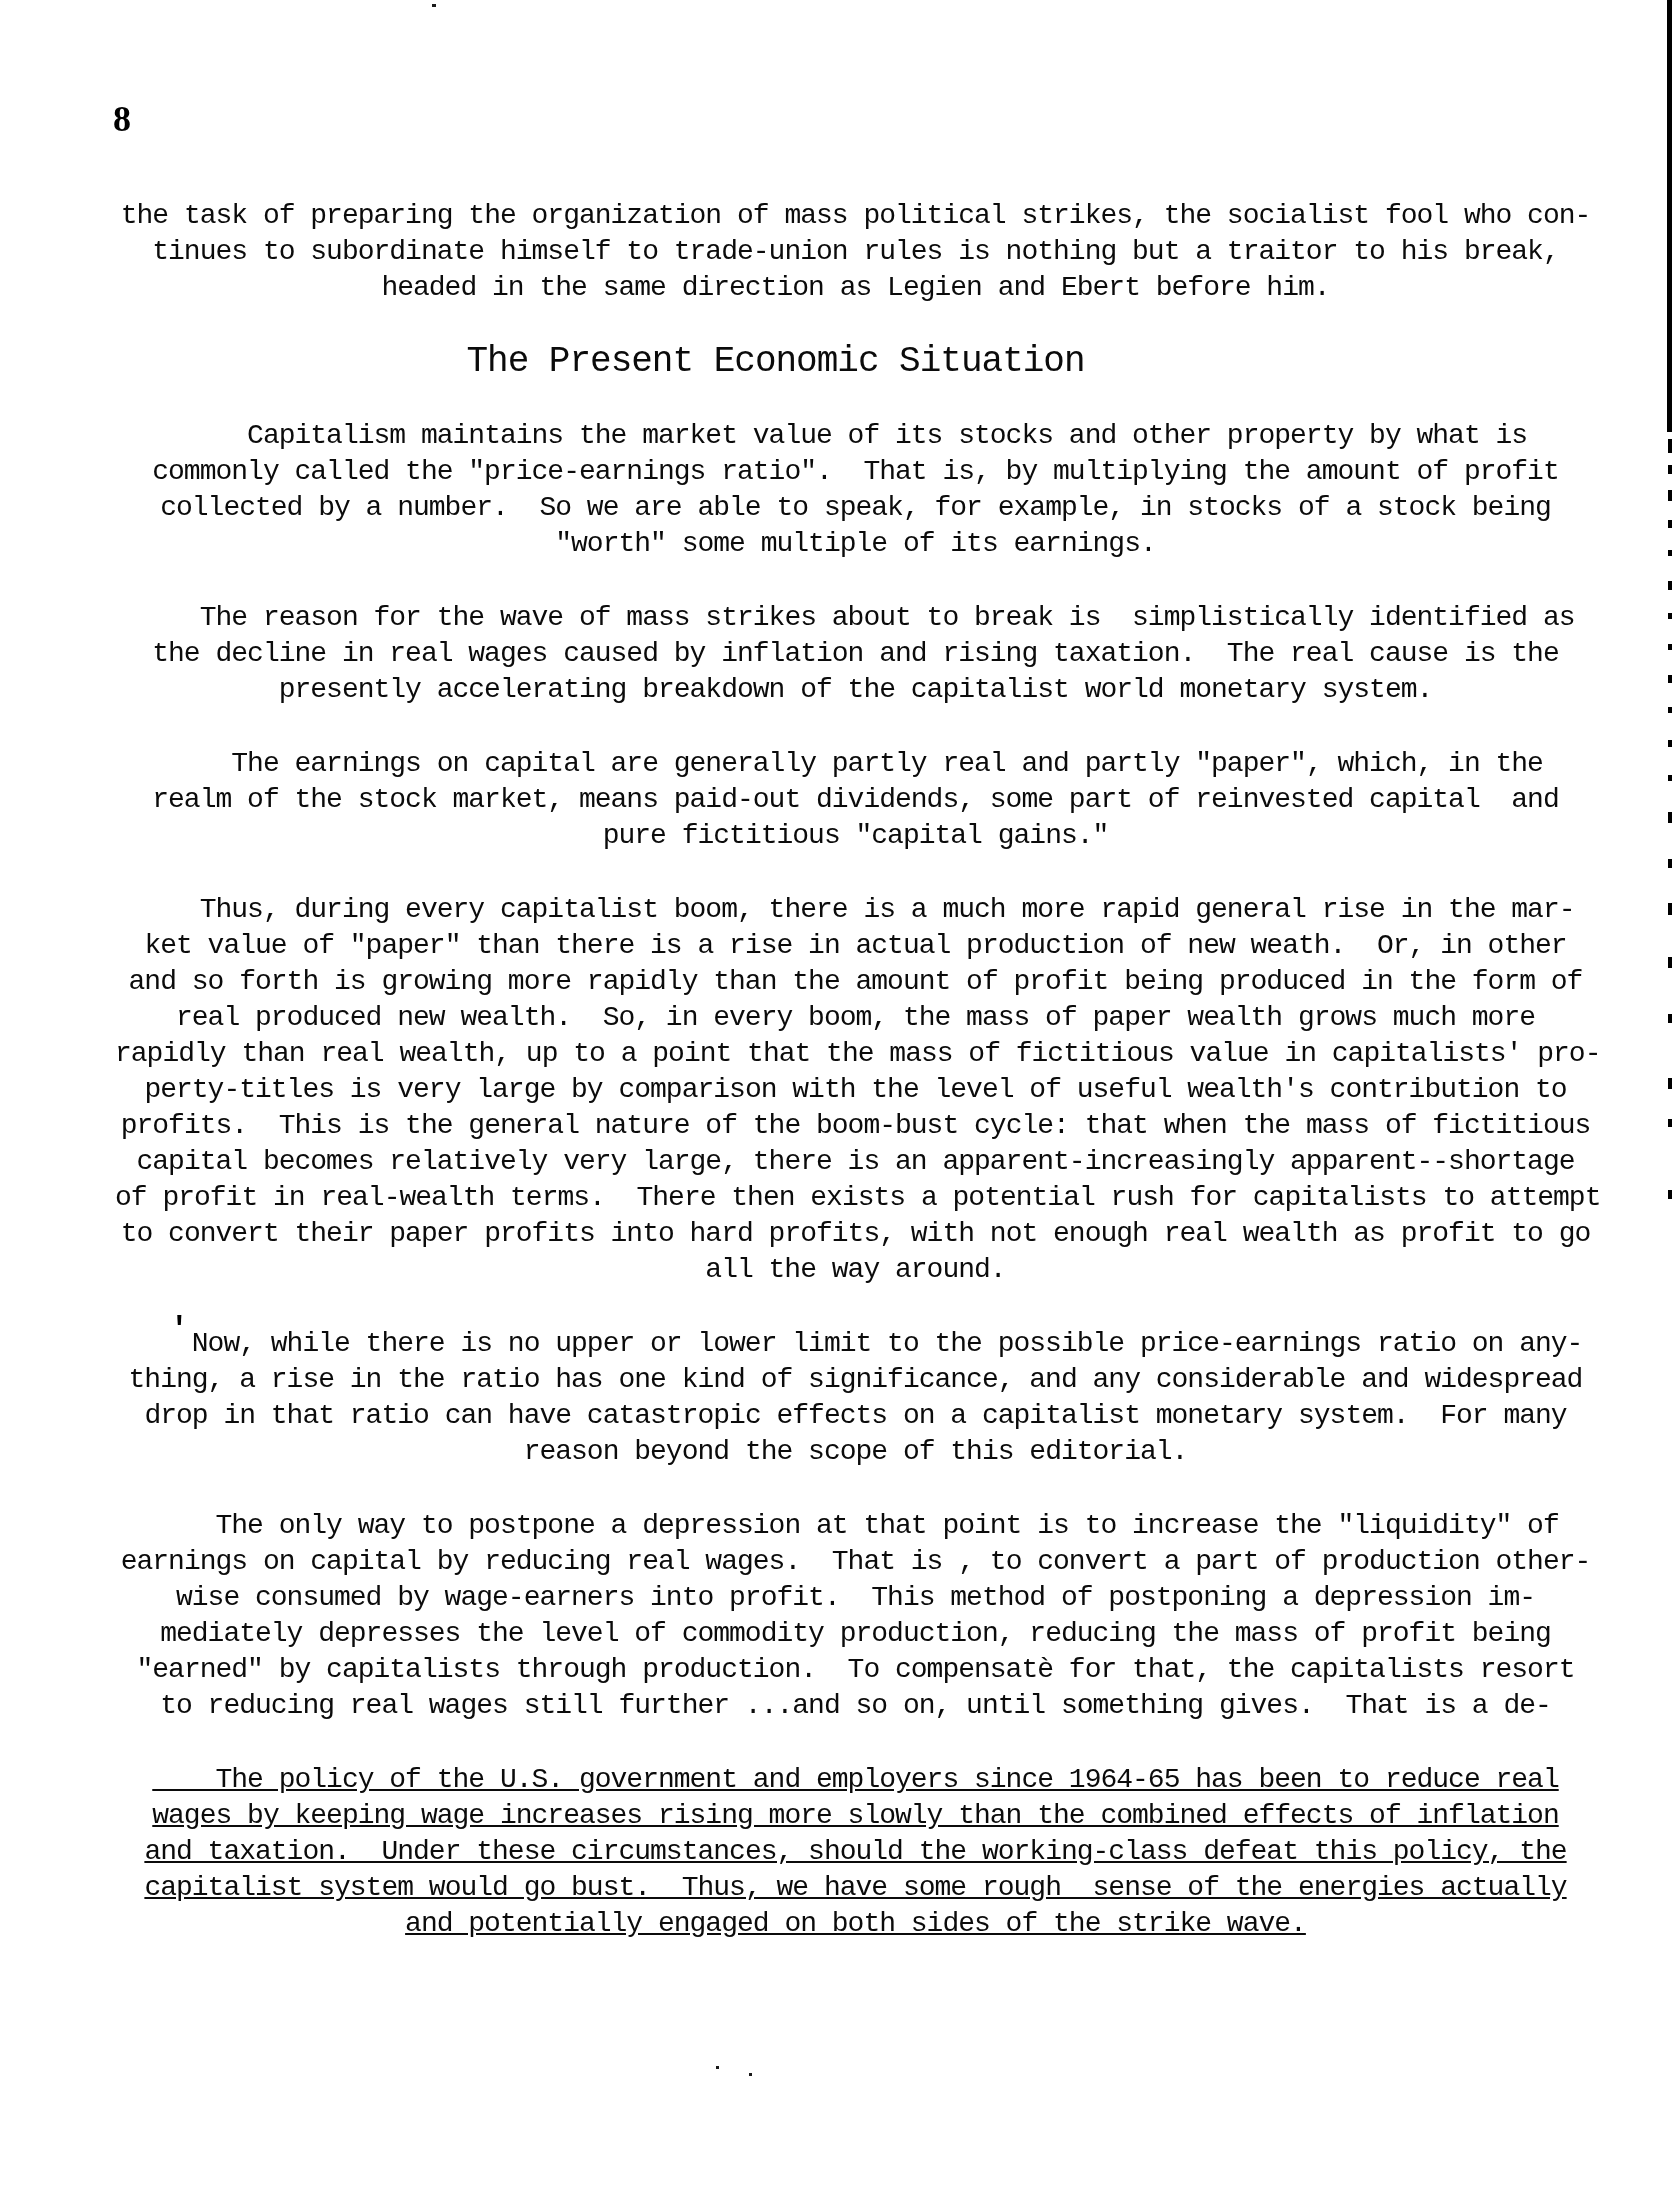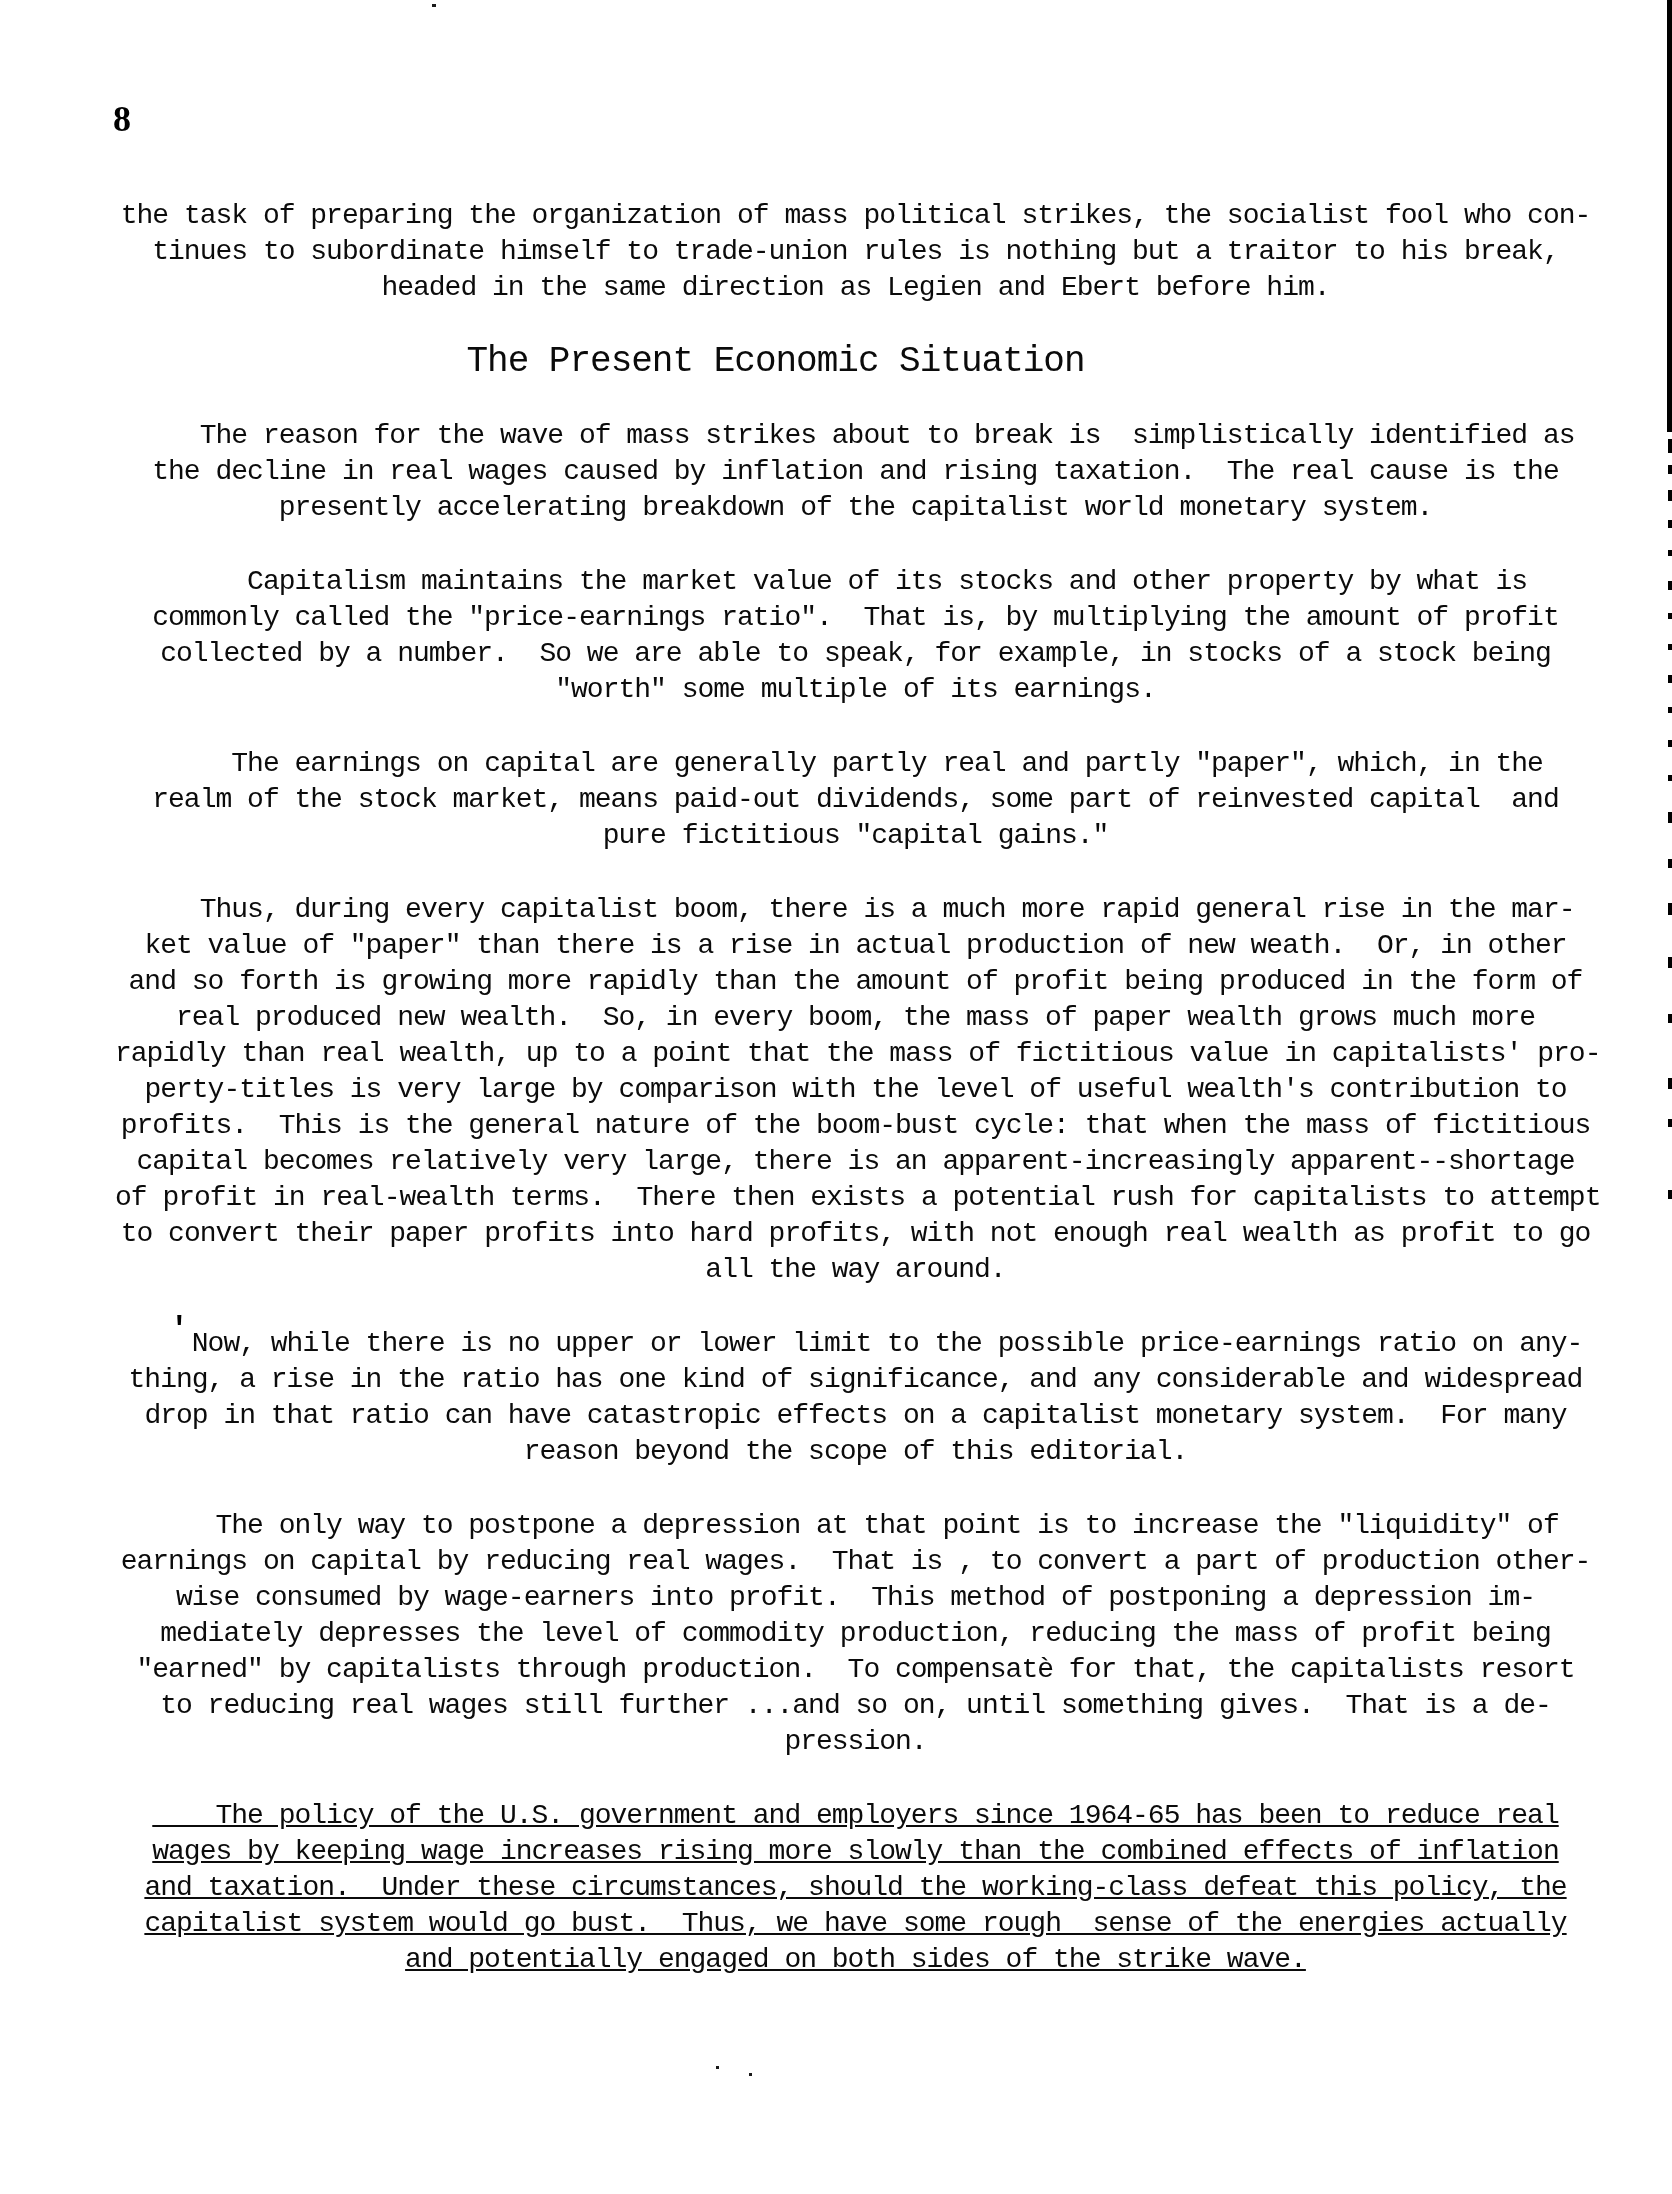--- a/index.html
+++ b/index.html
@@ -83,29 +83,29 @@
   <div class="page-number">8</div>
 
   <div class="content">
       <div class="para">
         <div class="line">the task of preparing the organization of mass political strikes, the socialist fool who con-</div>
         <div class="line">tinues to subordinate himself to trade-union rules is nothing but a traitor to his break,</div>
         <div class="line">headed in the same direction as Legien and Ebert before him.</div>
       </div>
       <div class="heading-block">The Present Economic Situation</div>
       <div class="para">
-        <div class="line">    The reason for the wave of mass strikes about to break is  simplistically identified as</div>
-        <div class="line">the decline in real wages caused by inflation and rising taxation.  The real cause is the</div>
-        <div class="line">presently accelerating breakdown of the capitalist world monetary system.</div>
-      </div>
-      <div class="para">
         <div class="line">    Capitalism maintains the market value of its stocks and other property by what is</div>
         <div class="line">commonly called the "price-earnings ratio".  That is, by multiplying the amount of profit</div>
         <div class="line">collected by a number.  So we are able to speak, for example, in stocks of a stock being</div>
         <div class="line">"worth" some multiple of its earnings.</div>
+      </div>
+      <div class="para">
+        <div class="line">    The reason for the wave of mass strikes about to break is  simplistically identified as</div>
+        <div class="line">the decline in real wages caused by inflation and rising taxation.  The real cause is the</div>
+        <div class="line">presently accelerating breakdown of the capitalist world monetary system.</div>
       </div>
       <div class="para">
         <div class="line">    The earnings on capital are generally partly real and partly "paper", which, in the</div>
         <div class="line">realm of the stock market, means paid-out dividends, some part of reinvested capital  and</div>
         <div class="line">pure fictitious "capital gains."</div>
       </div>
       <div class="para">
         <div class="line">    Thus, during every capitalist boom, there is a much more rapid general rise in the mar-</div>
         <div class="line">ket value of "paper" than there is a rise in actual production of new weath.  Or, in other</div>
         <div class="line">and so forth is growing more rapidly than the amount of profit being produced in the form of</div>
@@ -124,21 +124,20 @@
         <div class="line">drop in that ratio can have catastropic effects on a capitalist monetary system.  For many</div>
         <div class="line">reason beyond the scope of this editorial.</div>
       </div>
       <div class="para">
         <div class="line">    The only way to postpone a depression at that point is to increase the "liquidity" of</div>
         <div class="line">earnings on capital by reducing real wages.  That is , to convert a part of production other-</div>
         <div class="line">wise consumed by wage-earners into profit.  This method of postponing a depression im-</div>
         <div class="line">mediately depresses the level of commodity production, reducing the mass of profit being</div>
         <div class="line">"earned" by capitalists through production.  To compensatè for that, the capitalists resort</div>
         <div class="line">to reducing real wages still further ...and so on, until something gives.  That is a de-</div>
-        <div class="line">pression.</div>
       </div>
       <div class="para">
         <div class="line">    The policy of the U.S. government and employers since 1964-65 has been to reduce real</div>
         <div class="line">wages by keeping wage increases rising more slowly than the combined effects of inflation</div>
         <div class="line">and taxation.  Under these circumstances, should the working-class defeat this policy, the</div>
         <div class="line">capitalist system would go bust.  Thus, we have some rough  sense of the energies actually</div>
         <div class="line">and potentially engaged on both sides of the strike wave.</div>
       </div>
     </div>
 

